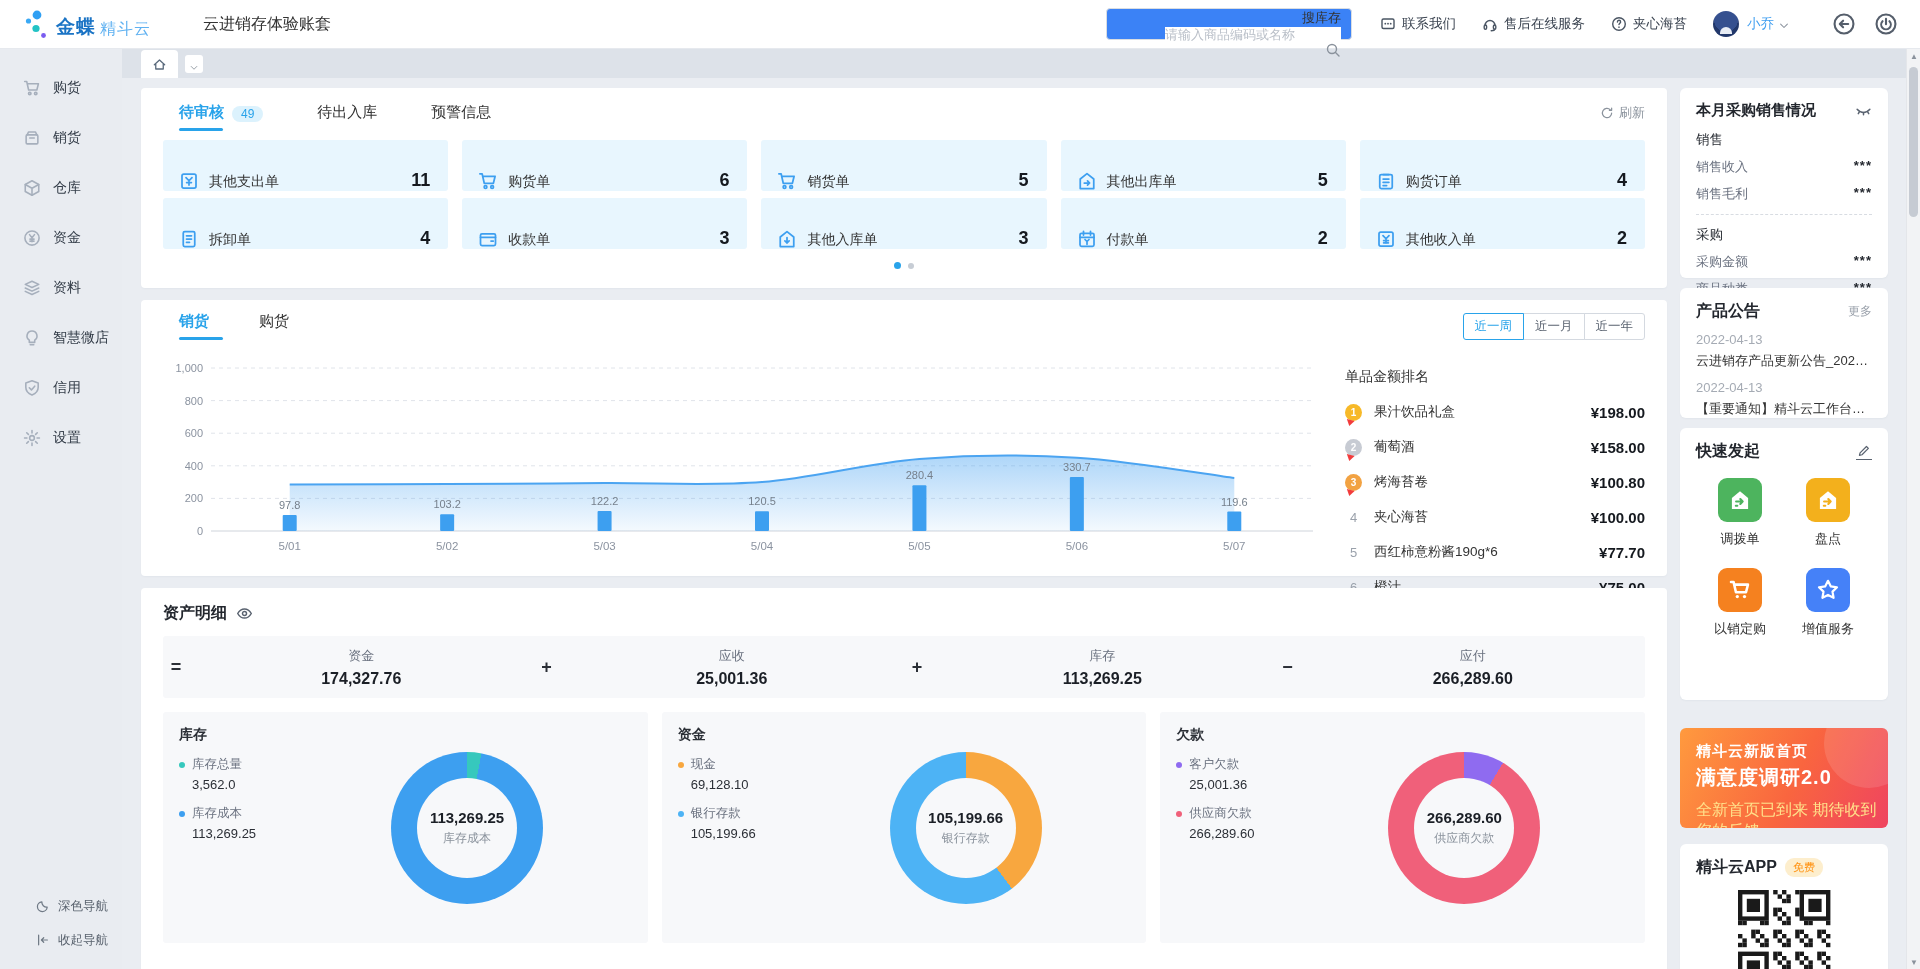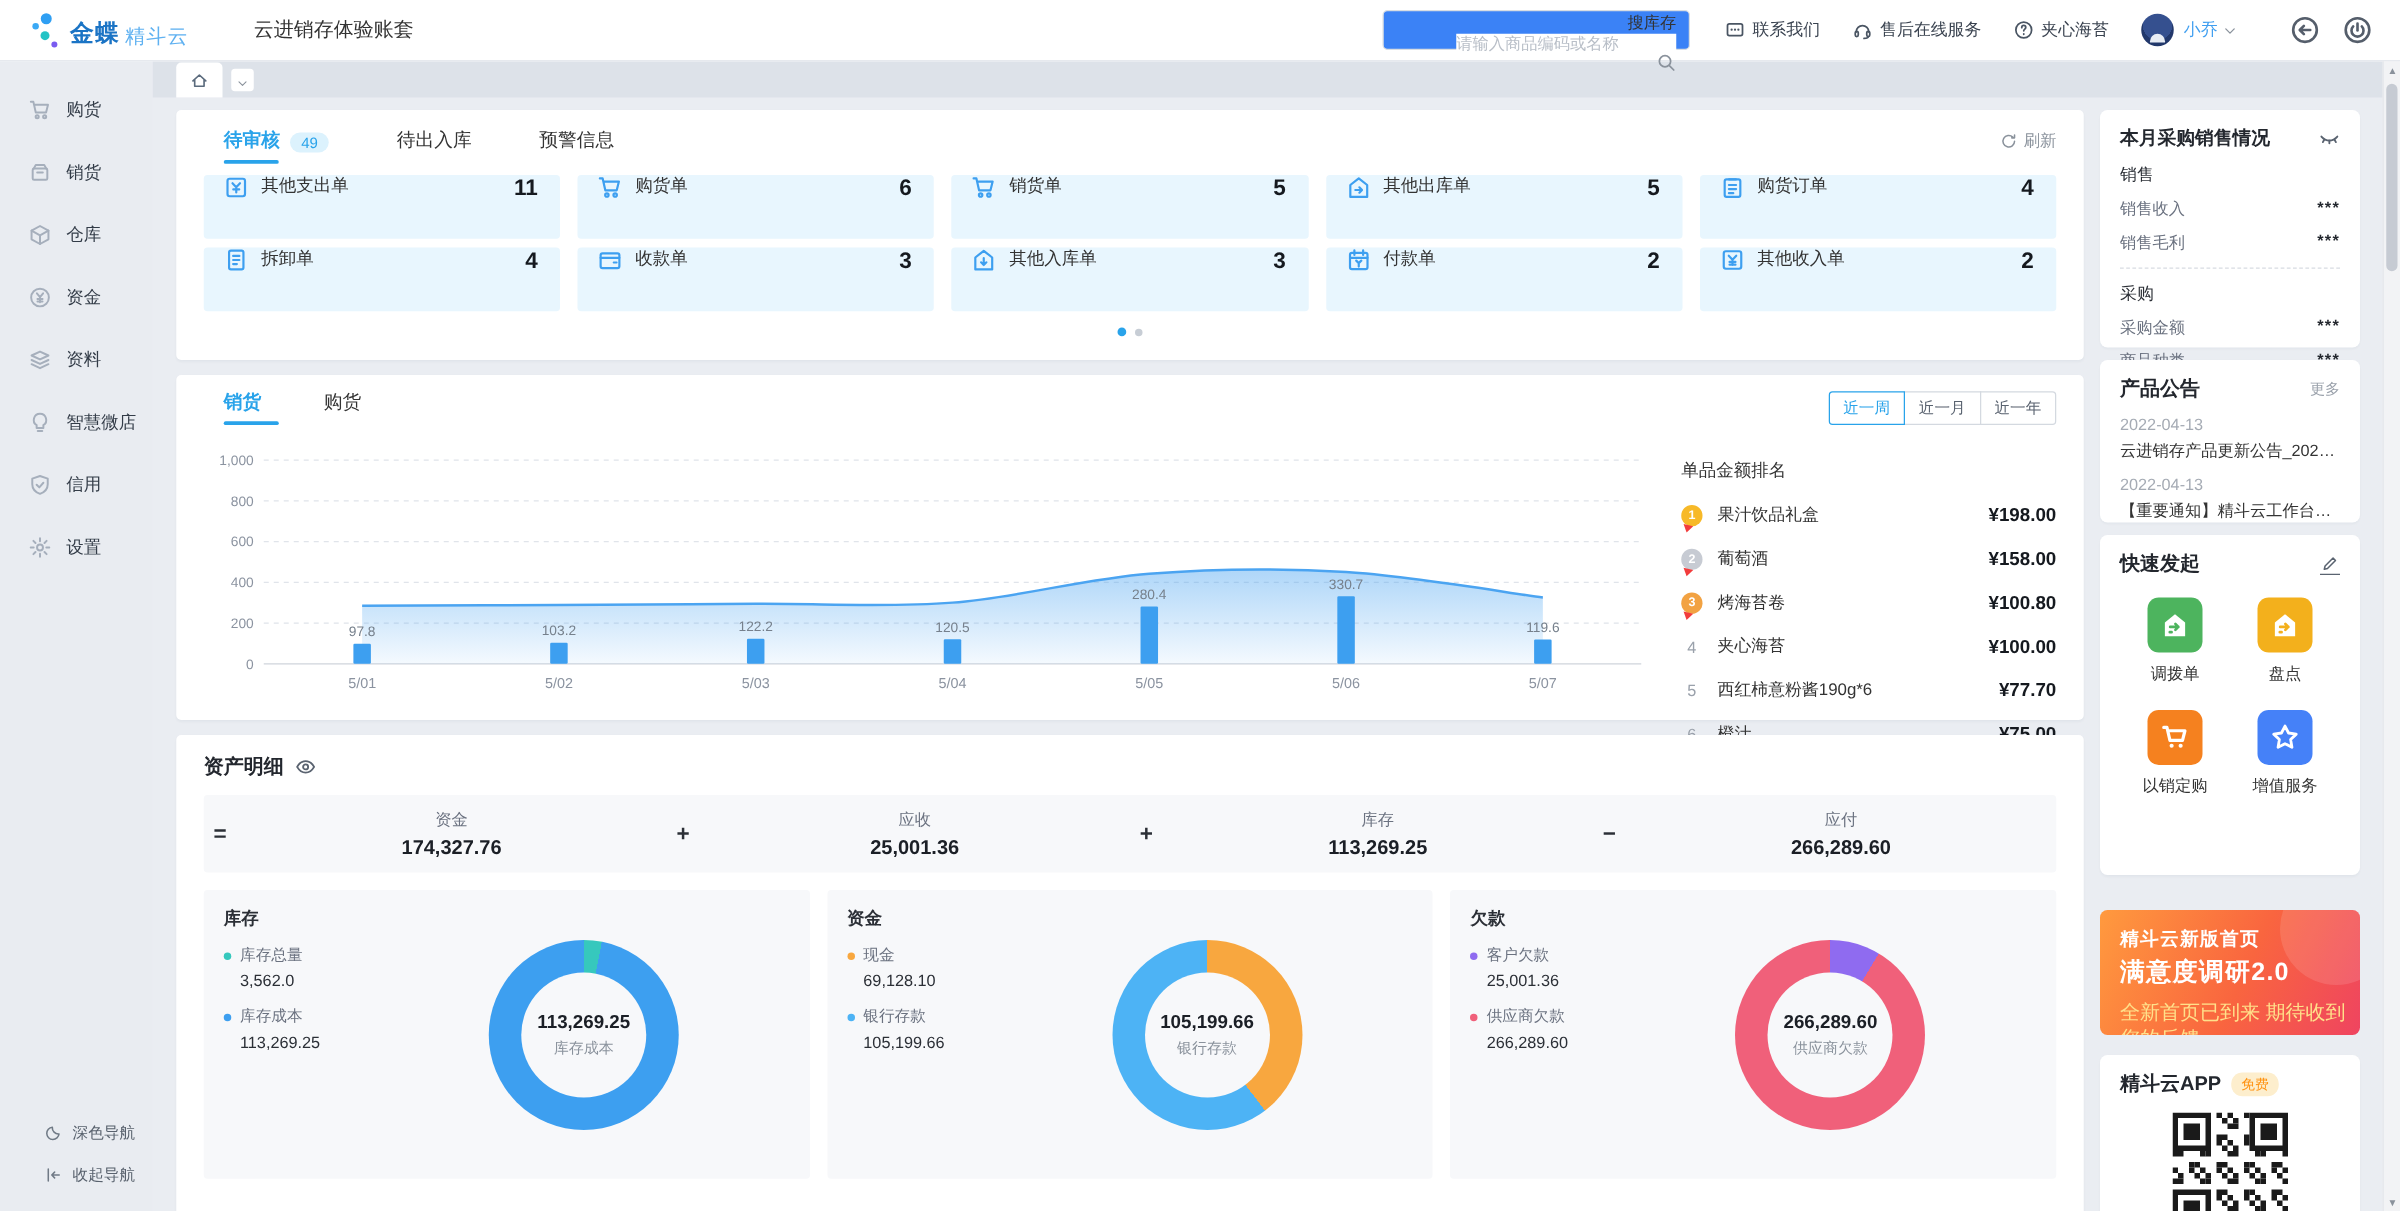--- a/index.html
+++ b/index.html
@@ -46,21 +46,21 @@
   .panel { position:absolute; background:#fff; border-radius:4px; box-shadow:0 1px 2px rgba(20,40,80,.04); }
   .panel1 { left:19px; top:39px; width:1526px; height:200px; padding:15px 22px; }
   .ph-row { display:flex; align-items:center; }
   .ptab { font-size:15px; color:#333; margin-right:38px; cursor:pointer; position:relative; padding-bottom:9px; display:flex; align-items:flex-end;margin-left:16px; }
   .ptab.active { color:#29a3ea; font-weight:bold; }
   .ptab.active::after { content:""; position:absolute; left:0; bottom:0; width:44px; height:3px; border-radius:2px; background:#29a3ea; }
   .badge { background:#dcf2fd; color:#29a3ea; font-size:12px; border-radius:9px; padding:1px 9px; margin-left:8px; font-weight:normal; }
   .refresh { margin-left:auto; font-size:13px; color:#8a929c; cursor:pointer; display:flex; align-items:center; padding-bottom:9px; }
   .refresh .ic { margin-right:5px; }
   .cards-grid { display:grid; grid-template-columns:repeat(5,1fr); gap:7px 14px; margin-top:9px; }
-  .pcard { height:51px; background:#e8f6fe; border-radius:3px; display:flex; align-items:flex-start; padding:0 18px 0 16px; cursor:pointer; }
+  .pcard { height:51px; background:#e8f6fe; border-radius:3px; display:flex; align-items:flex-end; padding:0 18px 0 16px; cursor:pointer; }
   .pcard .ic { color:#3d9ff0; }
   .pcard .lbl { font-size:14px; color:#333; margin-left:10px; }
   .pcard .cnt { margin-left:auto; font-size:18px; font-weight:bold; color:#15191f; }
   .dots { display:flex; justify-content:center; align-items:center; margin-top:13px; gap:7px; }
   .dot { width:6px; height:6px; border-radius:50%; background:#c7cdd5; cursor:pointer; }
   .dot.active { background:#29a3ea; width:7px; height:7px; }
 
   
   .panel2 { left:19px; top:251px; width:1526px; height:276px; padding:12px 22px; }
   .period-group { margin-left:auto; display:flex; }

